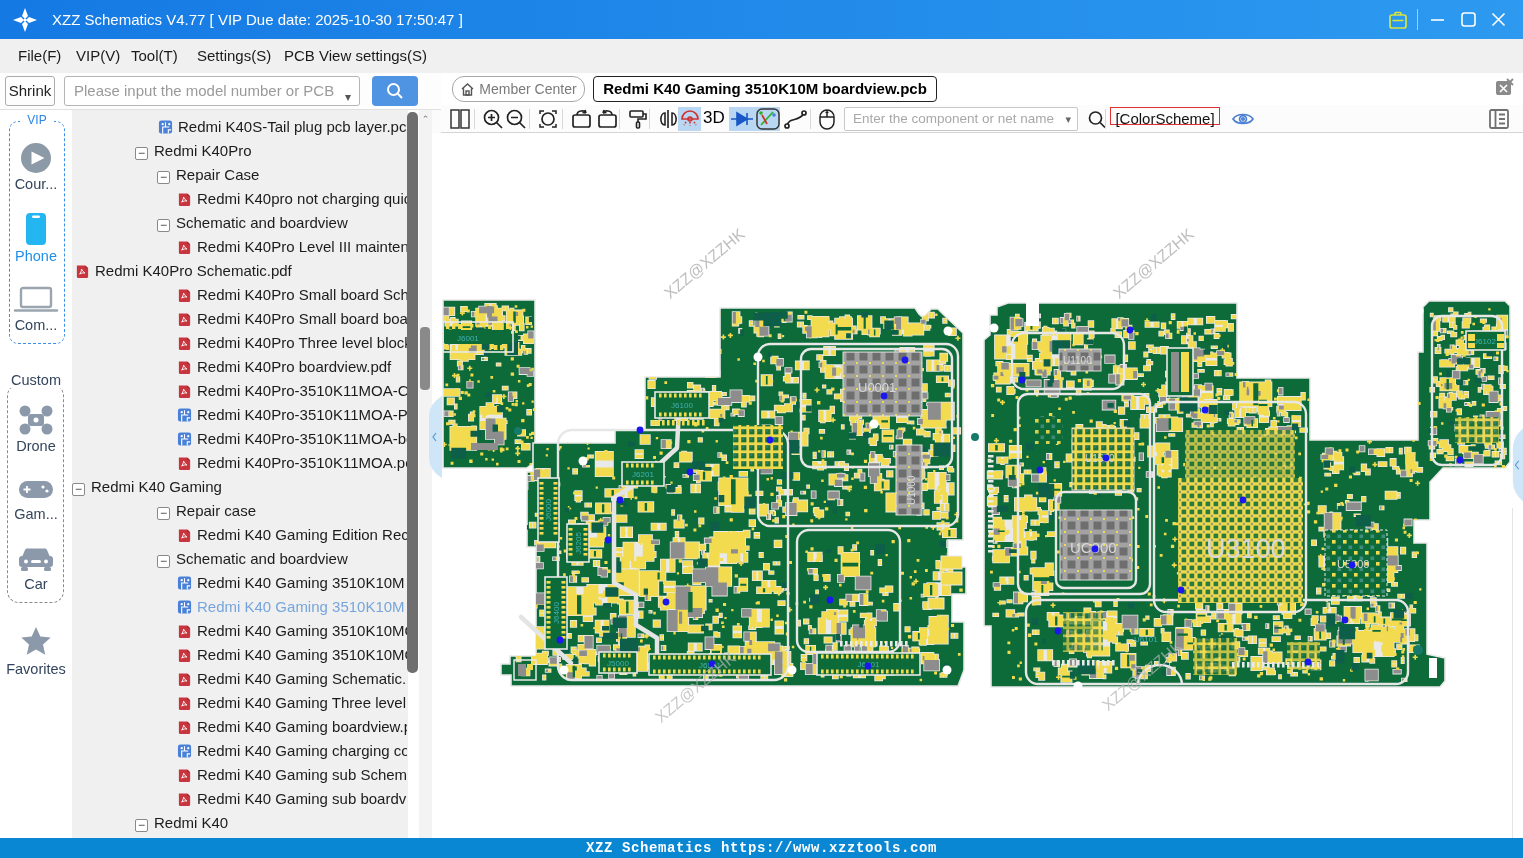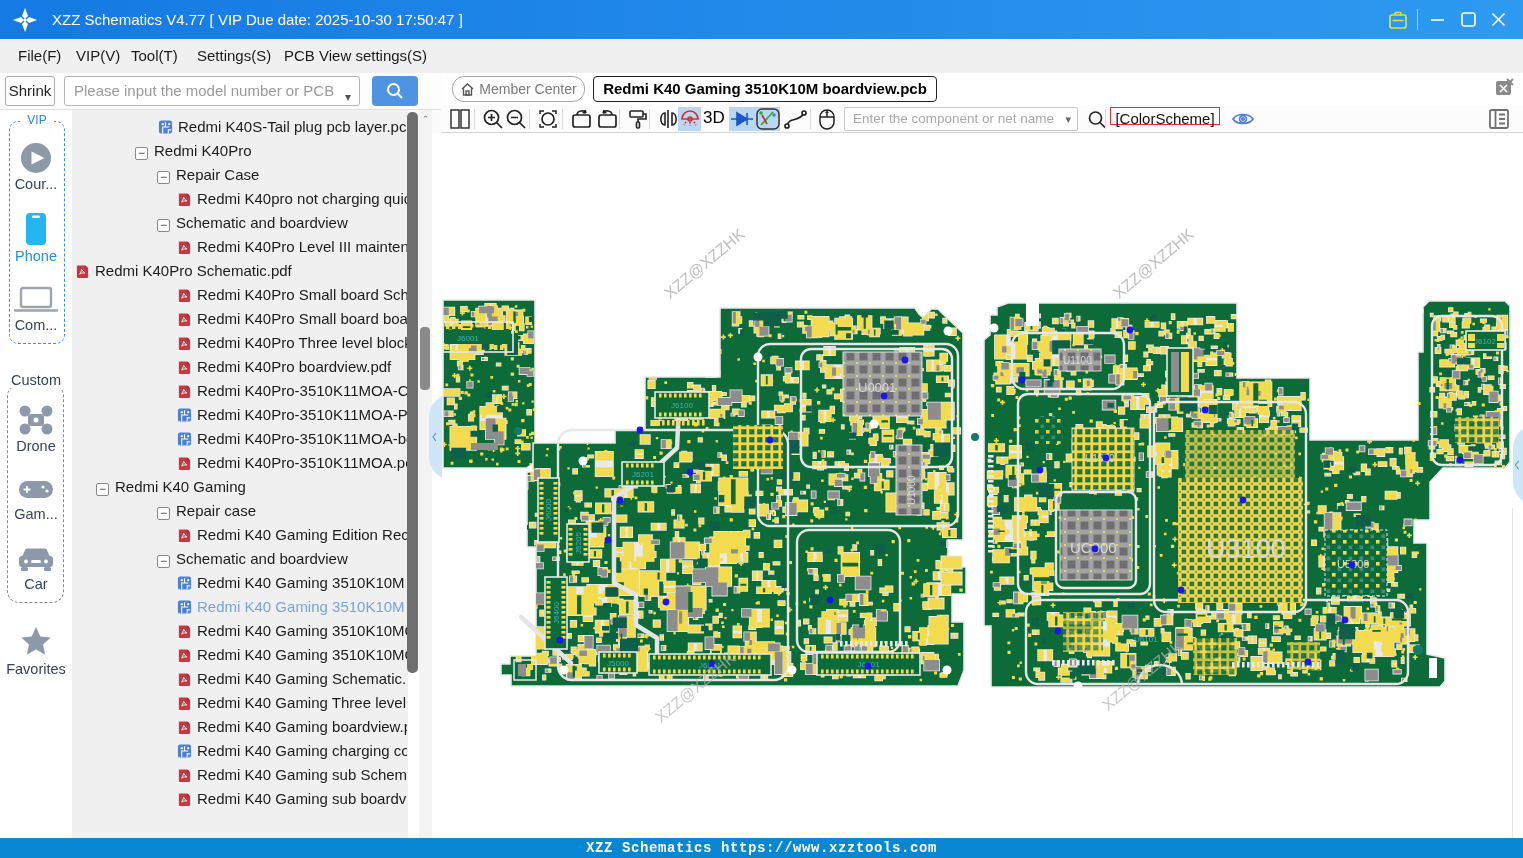--- a/index.html
+++ b/index.html
@@ -194,21 +194,21 @@
           <rect x="1" y="1" width="14" height="14" rx="2.5" fill="#4a80d8"></rect>
           <path d="M5 15 V8 h3 V3 M8 8 h4 M11 15 v-4 h3" stroke="#fff" stroke-width="1.2" fill="none"></path>
           <circle cx="5" cy="5" r="1.2" fill="#fff"></circle>
           <circle cx="12" cy="5" r="1.2" fill="#fff"></circle>
         </svg><span>Redmi K40Pro-3510K11MOA-boardview.pcb</span></div>
       <div class="trow" style="top:341px;padding-left:177px"><svg class="ti" viewBox="0 0 16 16">
           <path d="M2 2 h9 l3 3 v9 a1.5 1.5 0 0 1 -1.5 1.5 h-9 A1.5 1.5 0 0 1 2 14 Z" fill="#c9353f"></path>
           <path d="M11 2 l3 3 h-3 Z" fill="#a02830"></path>
           <path d="M5 11.3 c1.2-1.8 1.8-3.6 2-5.3 .8 1.7 1.9 3.2 3.6 4.2 -1.9-.3-3.8-.2-5.6 1.1z" fill="none" stroke="#fff" stroke-width="1"></path>
         </svg><span>Redmi K40Pro-3510K11MOA.pcb.pdf</span></div>
-      <div class="trow" style="top:365px;padding-left:96px"><span class="mb">−</span><span>Redmi K40 Gaming</span></div>
+      <div class="trow" style="top:365px;padding-left:72px"><span class="mb">−</span><span>Redmi K40 Gaming</span></div>
       <div class="trow" style="top:389px;padding-left:157px"><span class="mb">−</span><span>Repair case</span></div>
       <div class="trow" style="top:413px;padding-left:177px"><svg class="ti" viewBox="0 0 16 16">
           <path d="M2 2 h9 l3 3 v9 a1.5 1.5 0 0 1 -1.5 1.5 h-9 A1.5 1.5 0 0 1 2 14 Z" fill="#c9353f"></path>
           <path d="M11 2 l3 3 h-3 Z" fill="#a02830"></path>
           <path d="M5 11.3 c1.2-1.8 1.8-3.6 2-5.3 .8 1.7 1.9 3.2 3.6 4.2 -1.9-.3-3.8-.2-5.6 1.1z" fill="none" stroke="#fff" stroke-width="1"></path>
         </svg><span>Redmi K40 Gaming Edition Received</span></div>
       <div class="trow" style="top:437px;padding-left:157px"><span class="mb">−</span><span>Schematic and boardview</span></div>
       <div class="trow" style="top:461px;padding-left:177px"><svg class="ti" viewBox="0 0 16 16">
           <rect x="1" y="1" width="14" height="14" rx="2.5" fill="#4a80d8"></rect>
           <path d="M5 15 V8 h3 V3 M8 8 h4 M11 15 v-4 h3" stroke="#fff" stroke-width="1.2" fill="none"></path>
@@ -255,20 +255,21 @@
       <div class="trow" style="top:653px;padding-left:177px"><svg class="ti" viewBox="0 0 16 16">
           <path d="M2 2 h9 l3 3 v9 a1.5 1.5 0 0 1 -1.5 1.5 h-9 A1.5 1.5 0 0 1 2 14 Z" fill="#c9353f"></path>
           <path d="M11 2 l3 3 h-3 Z" fill="#a02830"></path>
           <path d="M5 11.3 c1.2-1.8 1.8-3.6 2-5.3 .8 1.7 1.9 3.2 3.6 4.2 -1.9-.3-3.8-.2-5.6 1.1z" fill="none" stroke="#fff" stroke-width="1"></path>
         </svg><span>Redmi K40 Gaming sub Schematic.pdf</span></div>
       <div class="trow" style="top:677px;padding-left:177px"><svg class="ti" viewBox="0 0 16 16">
           <path d="M2 2 h9 l3 3 v9 a1.5 1.5 0 0 1 -1.5 1.5 h-9 A1.5 1.5 0 0 1 2 14 Z" fill="#c9353f"></path>
           <path d="M11 2 l3 3 h-3 Z" fill="#a02830"></path>
           <path d="M5 11.3 c1.2-1.8 1.8-3.6 2-5.3 .8 1.7 1.9 3.2 3.6 4.2 -1.9-.3-3.8-.2-5.6 1.1z" fill="none" stroke="#fff" stroke-width="1"></path>
         </svg><span>Redmi K40 Gaming sub boardview.pdf</span></div>
+      <div class="trow" style="top:701px;padding-left:135px"><span class="mb">−</span><span>Redmi K40</span></div>
     </div>
 <div id="tgut"></div>
 <div id="tscroll"></div>
 <div id="tdark"></div>
 <div id="tthumb"></div>
 <div style="position:absolute;left:420px;top:114px;width:11px;height:14px;color:#777;font-size:9px;text-align:center">⌃</div>
 
 <div id="rightrow">
 <div id="member"><svg style="vertical-align:-3px;margin-right:4px" width="15" height="15" viewBox="0 0 15 15" fill="none" stroke="#555" stroke-width="1.4">
           <path d="M2 7 L7.5 2 L13 7 M3.5 6.5 V13 h8 V6.5"></path>

